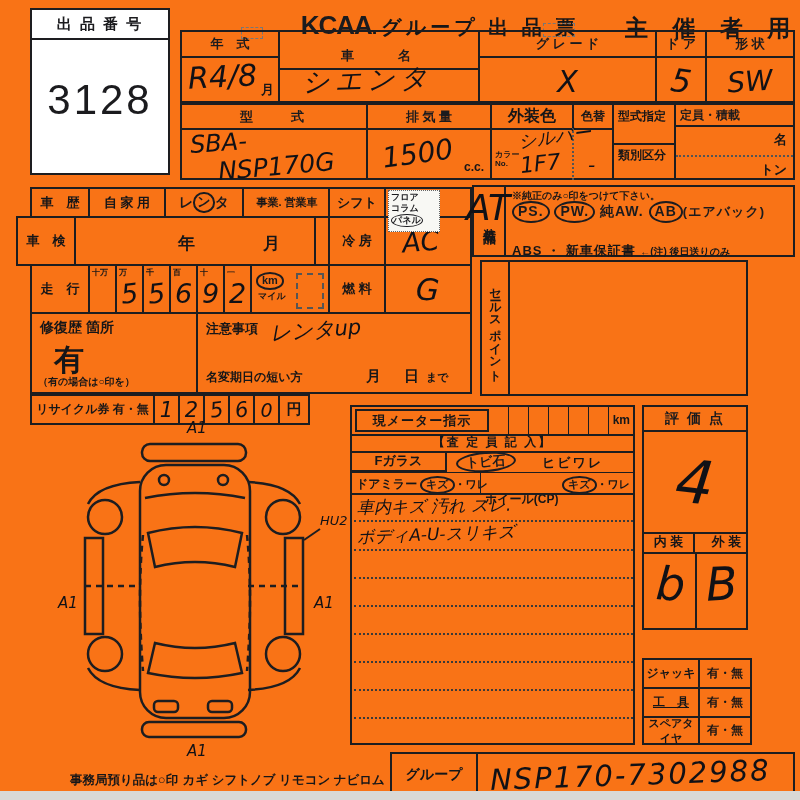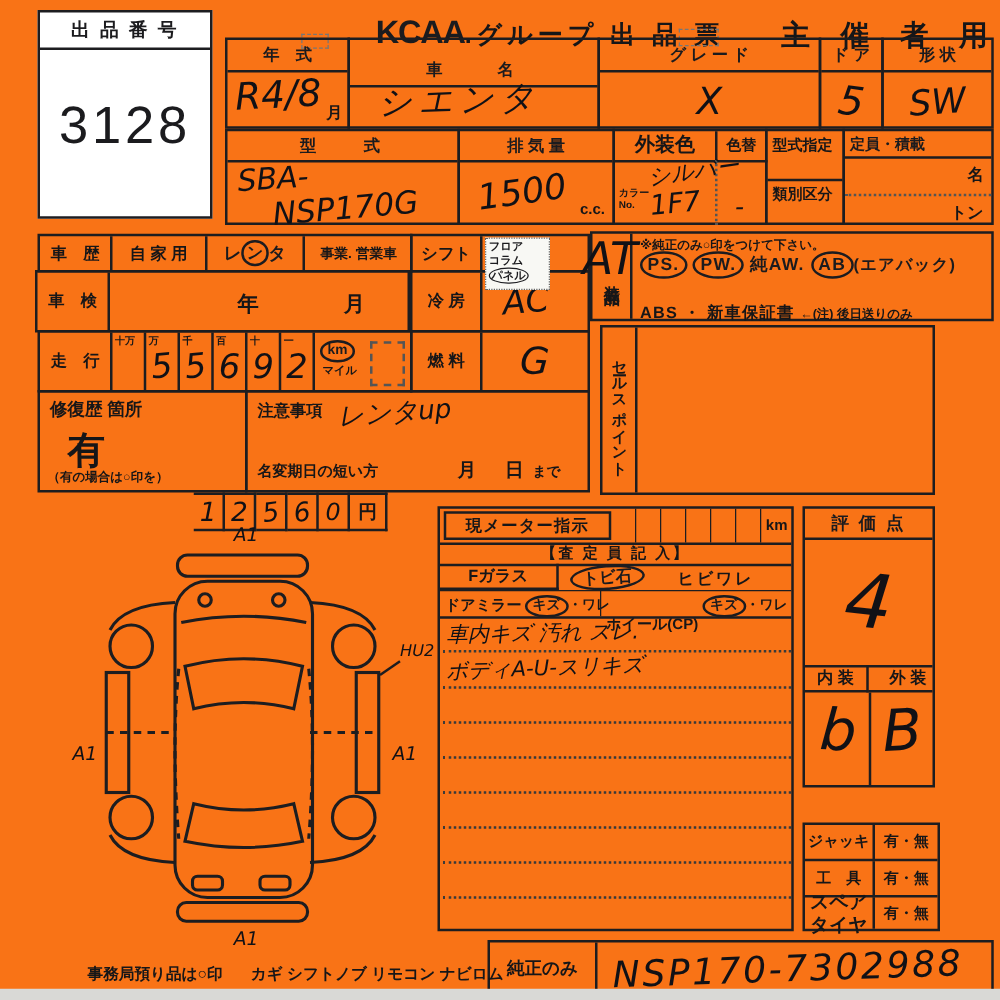--- a/index.html
+++ b/index.html
@@ -102,21 +102,21 @@
   <div class="b" style="left:328px;top:187px;width:144px;height:31px;">
     <div class="ctr lbl abs" style="left:0;top:0;width:56px;height:100%;border-right:2px solid #1d1d20;font-size:13px;">シフト</div>
     <div class="abs" style="left:58px;top:1px;width:52px;height:42px;border:1px dotted #666;font-size:9px;font-weight:bold;line-height:1.2;padding:1px 2px;background:#f8f8f4;z-index:3;">
       <div>フロア</div>
       <div>コラム</div>
       <div><span class="circ" style="font-size:9px;padding:0 1px;border-width:1.5px;">パネル</span></div>
     </div>
     <div class="hw abs" style="left:112px;top:-2px;font-size:36px;z-index:4;margin-left:24px;">AT</div>
   </div>
 
-  <div class="b" style="left:28px;top:216px;width:300px;height:50px;">
+  <div class="b" style="left:16px;top:216px;width:300px;height:50px;">
     <div class="ctr lbl abs" style="left:0;top:0;width:58px;height:100%;border-right:2px solid #1d1d20;font-size:13px;">車　検</div>
     <div class="lbl abs" style="left:160px;top:14px;font-size:17px;">年</div>
     <div class="lbl abs" style="left:245px;top:14px;font-size:17px;">月</div>
   </div>
 
   <div class="b" style="left:328px;top:216px;width:144px;height:50px;">
     <div class="ctr lbl abs" style="left:0;top:0;width:56px;height:100%;border-right:2px solid #1d1d20;font-size:13px;">冷 房</div>
     <div class="hw abs" style="left:72px;top:8px;font-size:27px;transform:rotate(-5deg);">AC</div>
   </div>
 
@@ -167,20 +167,23 @@
 
   <div class="b" style="left:196px;top:312px;width:276px;height:82px;">
     <div class="lbl abs" style="left:8px;top:6px;font-size:13px;">注意事項</div>
     <div class="hw abs" style="left:72px;top:2px;font-size:21px;transform:rotate(-4deg);">レンタup</div>
     <div class="lbl abs" style="left:8px;bottom:6px;font-size:12px;">名変期日の短い方</div>
     <div class="lbl abs" style="left:168px;bottom:6px;font-size:15px;">月</div>
     <div class="lbl abs" style="left:206px;bottom:6px;font-size:15px;">日</div>
     <div class="lbl abs" style="left:228px;bottom:7px;font-size:11px;">まで</div>
   </div>
 
+  <div class="b" style="left:30px;top:394px;width:125px;height:31px;">
+    <div class="ctr lbl" style="height:100%;font-size:12px;">リサイクル券 有・無</div>
+  </div>
   <div class="b" style="left:155px;top:394px;width:25px;height:31px;border-left:none;">
       <div class="hw ctr" style="height:100%;font-size:21px;">1</div>
     </div>
   <div class="b" style="left:180px;top:394px;width:25px;height:31px;border-left:none;">
       <div class="hw ctr" style="height:100%;font-size:21px;">2</div>
     </div>
   <div class="b" style="left:205px;top:394px;width:25px;height:31px;border-left:none;">
       <div class="hw ctr" style="height:100%;font-size:21px;transform:rotate(-8deg);">5</div>
     </div>
   <div class="b" style="left:230px;top:394px;width:25px;height:31px;border-left:none;">
@@ -188,21 +191,21 @@
     </div>
   <div class="b" style="left:255px;top:394px;width:25px;height:31px;border-left:none;">
       <div class="hw ctr" style="height:100%;font-size:19px;">0</div>
     </div>
   <div class="b" style="left:280px;top:394px;width:30px;height:31px;border-left:none;">
       <div class="ctr lbl" style="height:100%;font-size:15px;">円</div>
     </div>
 
   <div class="b" style="left:472px;top:185px;width:323px;height:72px;">
     <div class="ctr lbl vtext abs" style="left:0;top:0;width:32px;height:100%;border-right:2px solid #1d1d20;font-size:13px;">装備品</div>
-    <div class="lbl abs" style="left:38px;top:2px;font-size:10px;">※純正のみ○印をつけて下さい。</div>
+    <div class="lbl abs" style="left:38px;top:2px;font-size:10px;font-family:Liberation Serif, serif;">※純正のみ○印をつけて下さい。</div>
     <div class="abs" style="left:38px;top:14px;font-size:14px;font-weight:bold;white-space:nowrap;letter-spacing:1px;">
       <span class="circ">PS.</span>
       <span class="circ">PW.</span>
       <span>純AW.</span>
       <span class="circ">AB</span><span style="font-size:13px;">(エアバック)</span>
     </div>
     <div class="abs" style="left:38px;top:54px;white-space:nowrap;">
       <span class="lbl" style="font-size:13px;letter-spacing:1px;">ABS ・ 新車保証書</span>
       <span class="lbl" style="font-size:10px;">←(注) 後日送りのみ</span>
     </div>
@@ -279,43 +282,43 @@
   </div>
 
   <div class="b" style="left:642px;top:658px;width:110px;height:87px;">
     <div class="abs" style="left:0;top:0;width:56px;height:29px;border-right:2px solid #1d1d20;border-bottom:2px solid #1d1d20;">
         <div class="ctr lbl" style="height:100%;font-size:12px;">ジャッキ</div>
       </div>
     <div class="abs" style="left:56px;top:0;width:50px;height:29px;border-bottom:2px solid #1d1d20;">
         <div class="ctr lbl" style="height:100%;font-size:12px;">有・無</div>
       </div>
     <div class="abs" style="left:0;top:29px;width:56px;height:29px;border-right:2px solid #1d1d20;border-bottom:2px solid #1d1d20;">
-        <div class="ctr lbl" style="height:100%;font-size:12px;">工　具</div>
+        <div class="ctr lbl" style="height:100%;font-size:12px;text-decoration:underline;">工　具</div>
       </div>
     <div class="abs" style="left:56px;top:29px;width:50px;height:29px;border-bottom:2px solid #1d1d20;">
         <div class="ctr lbl" style="height:100%;font-size:12px;">有・無</div>
       </div>
     <div class="abs" style="left:0;top:58px;width:56px;height:25px;border-right:2px solid #1d1d20;">
-        <div class="ctr lbl" style="height:100%;font-size:15px;">スペアタイヤ</div>
+        <div class="ctr lbl" style="height:100%;font-size:11px;">スペアタイヤ</div>
       </div>
     <div class="abs" style="left:56px;top:58px;width:50px;height:25px;">
         <div class="ctr lbl" style="height:100%;font-size:12px;">有・無</div>
       </div>
   </div>
 
   <div class="b" style="left:390px;top:752px;width:405px;height:46px;">
     <div class="abs" style="left:0;top:0;width:86px;height:100%;border-right:2.5px solid #1d1d20;">
-      <div class="ctr lbl" style="height:100%;font-size:14px;">純正のみ</div>
+      <div class="ctr lbl" style="height:100%;font-size:14px;">グループ</div>
     </div>
     <div class="hw abs" style="left:98px;top:4px;font-size:29px;letter-spacing:2px;transform:rotate(-2deg);white-space:nowrap;">NSP170-7302988</div>
   </div>
 
   <div class="abs" style="left:70px;top:770px;white-space:nowrap;">
     <span class="lbl" style="font-size:12.5px;">事務局預り品は○印</span>
-    <span class="lbl" style="font-size:12.5px;margin-left:18px;">カギ シフトノブ リモコン ナビロム</span>
+    <span class="lbl" style="font-size:12.5px;">カギ シフトノブ リモコン ナビロム</span>
   </div>
 
   <svg class="abs" style="left:42px;top:418px;" width="305" height="344" viewBox="0 0 305 344">
     <g stroke="#1d1d20" stroke-width="2.5" fill="none">
 
       <rect x="100" y="26" width="104" height="17" rx="8"></rect>
 
       <rect x="98" y="47" width="110" height="253" rx="26"></rect>
 
       <circle cx="122" cy="62" r="5"></circle>

